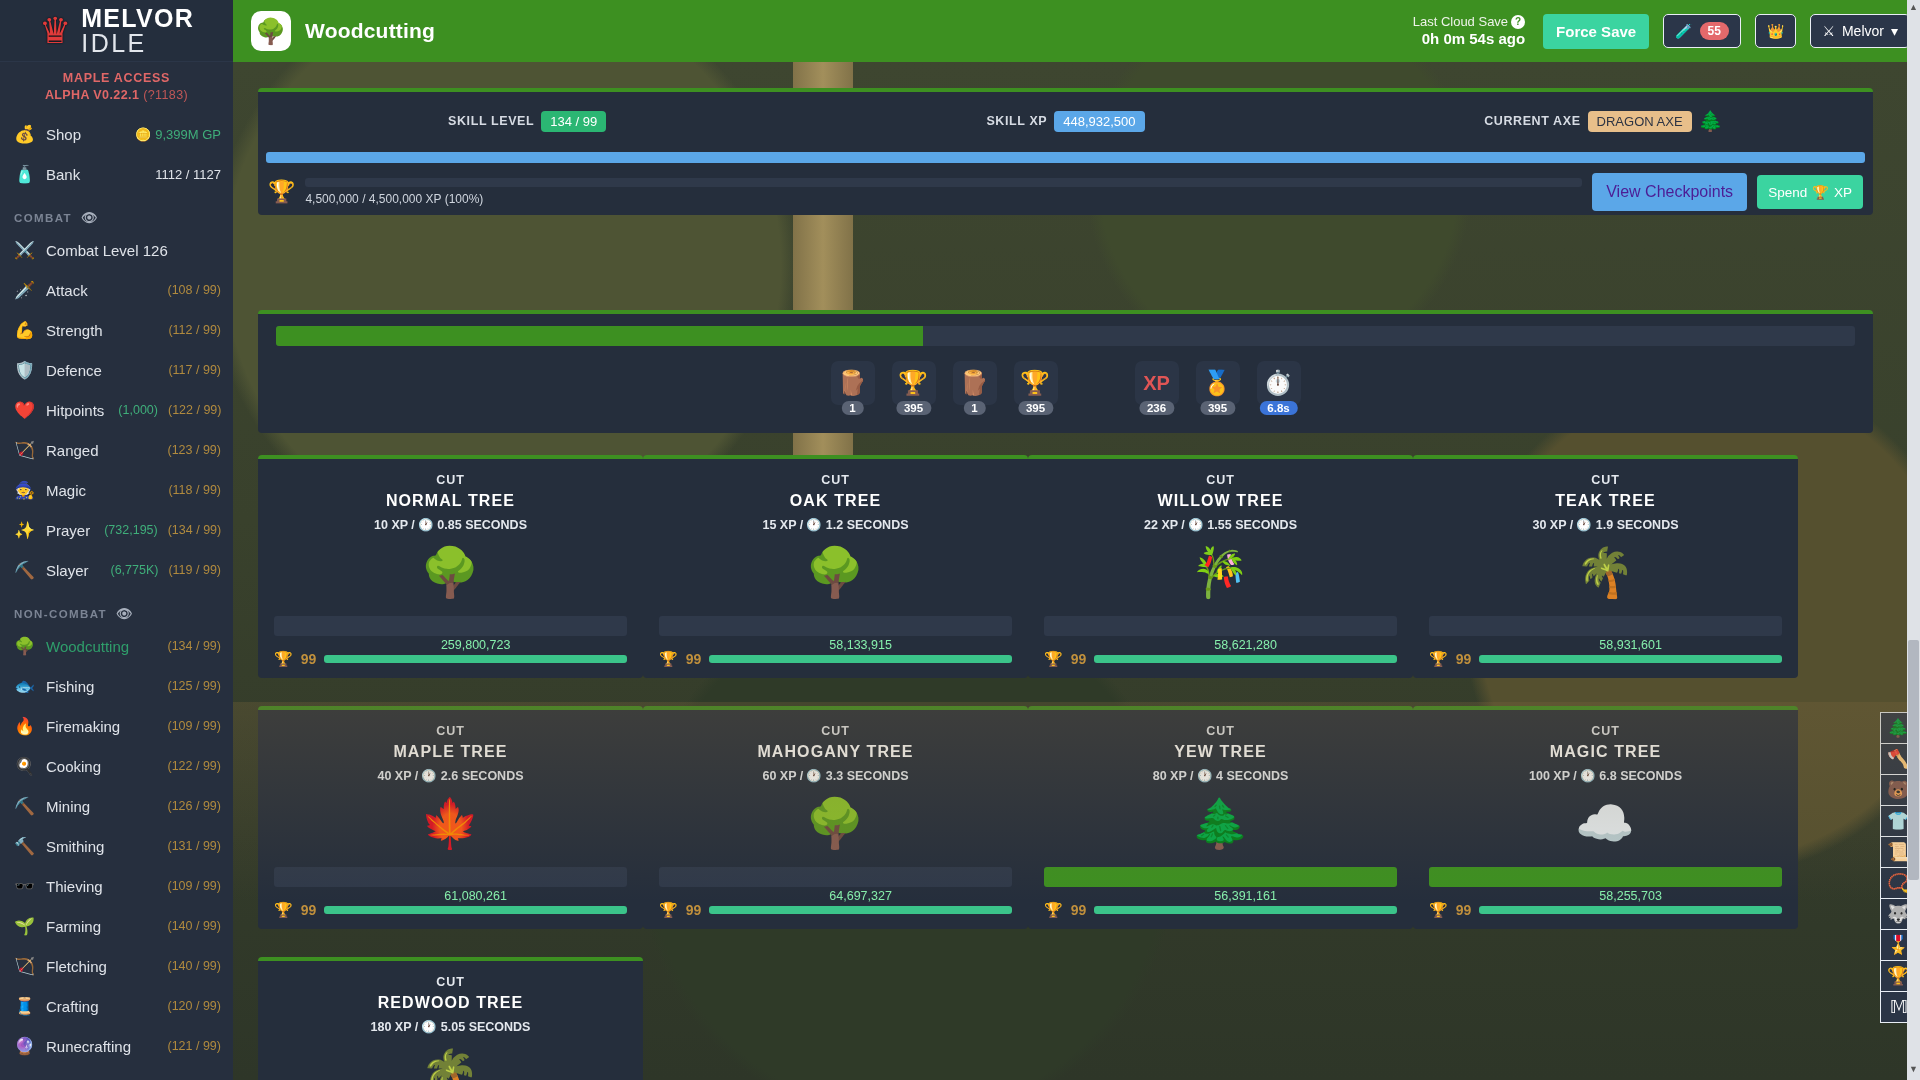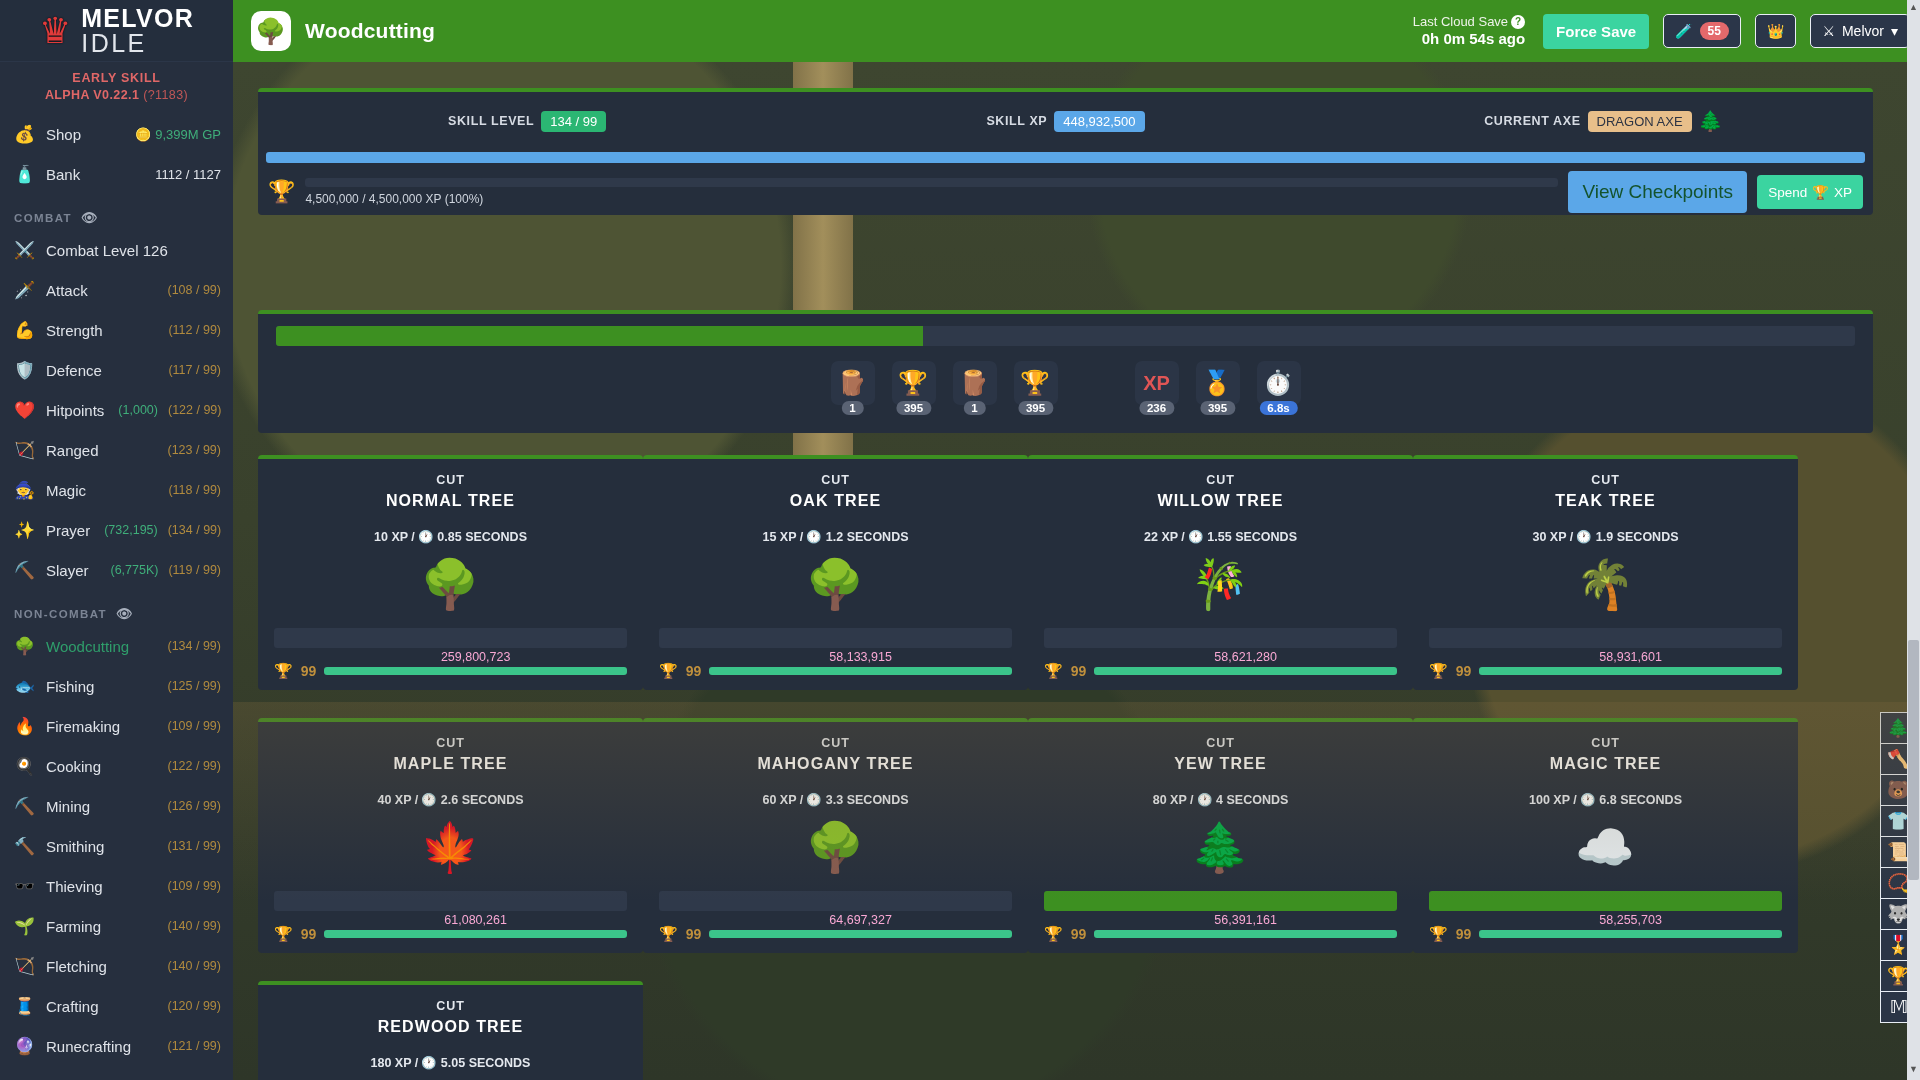--- a/index.html
+++ b/index.html
@@ -131,21 +131,21 @@
   .xprow {
     position:absolute; left:10px; right:10px; top:80px; height: 40px;
     display:flex; align-items:center; gap:10px;
   }
   .xprow .trophy { font-size: 22px; }
   .xprow .xpbars { flex:1; }
   .xprow .xpbar-bg { height: 9px; background:#2f394a; border-radius:3px; overflow:hidden; }
   .xprow .xpbar-fill { height:100%; width: 69%; background:#e8c98f; border-radius:3px; }
   .xprow .xptext { font-size: 12px; color:#cfd5de; margin-top: 5px; }
   .btn-chk {
-    background:#5ba7e8; color:#14532d; font-size:19px; border-radius:4px;
+    background:#5ba7e8; color:#4c1d95; font-size:16px; border-radius:4px;
     padding: 10px 14px; cursor:pointer; border:none; white-space:nowrap;
   }
   .btn-spend {
     background:#3bd4a0; color:#fff; font-size:13.5px; border-radius:4px;
     padding: 9px 11px; cursor:pointer; border:none; white-space:nowrap;
     display:flex; align-items:center; gap:5px;
   }
 
   
   #masterypanel {
@@ -177,33 +177,33 @@
   
   #grid { position:absolute; left:25px; top: 393px; width: 1620px; }
   .gridrow { display:flex; margin-bottom: 28px; }
   .tcard {
     width: 385px; background:#252e3c; border-radius:4px;
     border-top: 4px solid #3d9021; padding: 14px 16px 10px;
     position:relative;
   }
   .tcard .cut { text-align:center; font-size:12.5px; font-weight:700; letter-spacing:1px; color:#e4e8ee; }
   .tcard .tname { text-align:center; font-size:16px; font-weight:700; letter-spacing:1.1px; margin-top:5px; }
-  .tcard .txp { text-align:center; font-size:12.5px; font-weight:700; margin-top:19px; color:#e4e8ee; }
+  .tcard .txp { text-align:center; font-size:12.5px; font-weight:700; margin-top:7px; color:#e4e8ee; }
   .tcard .art { height: 76px; display:flex; align-items:center; justify-content:center; font-size: 48px; margin-top: 2px; }
   .tcard .progress {
     height: 20px; background:#2f394a; border-radius:3px; margin-top: 6px; overflow:hidden;
   }
   .tcard .progress .fill { height:100%; background:#3d9021; }
   .tcard .foot { display:flex; align-items:center; gap:8px; margin-top: 14px; }
   .tcard .foot .mtrophy { font-size:15px; }
   .tcard .foot .mlvl { font-size:14px; font-weight:700; color:#c0903c; }
   .tcard .foot .mwrap { flex:1; position:relative; }
   .tcard .foot .mnum {
     position:absolute; left:0; right:0; top:-17px; text-align:center;
-    font-size: 12.5px; color:#f9a8d4;
+    font-size: 12.5px; color:#86efac;
   }
   .tcard .foot .mbar-bg { height: 8px; background:#2f394a; border-radius:3px; overflow:hidden; }
   .tcard .foot .mbar-fill { height:100%; background:#3bc48a; }
 
   
   #rail {
     position:absolute; right: 0px; top: 650px; width: 40px;
   }
   #rail .rbtn {
     width: 38px; height: 32px; background:#2b3546; border:1px solid #e9eef5;
@@ -223,21 +223,21 @@
 <div id="sidebar">
   <div id="brand">
     <span class="logo">♛</span>
     <span class="brandtext">
       <div class="b1">MELVOR</div>
       <div class="b2">IDLE</div>
     </span>
   </div>
 
   <div id="version">
-    <div class="v1">EARLY SKILL</div>
+    <div class="v1">MAPLE ACCESS</div>
     <div class="v2"><span>ALPHA V0.22.1</span>
       <span class="vs">(?1183)</span></div>
   </div>
 
   <div class="side-row gp">
     <span class="ic">💰</span>
     <span class="lbl">Shop</span>
     <span class="rt"><span>🪙</span>
       <span>9,399M GP</span></span>
   </div>

